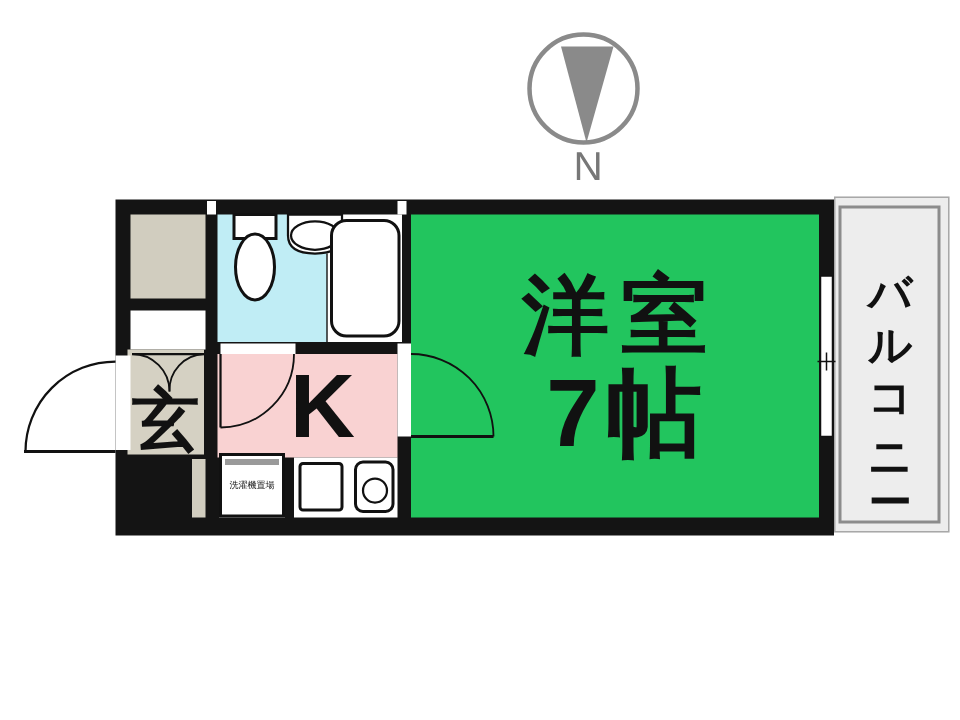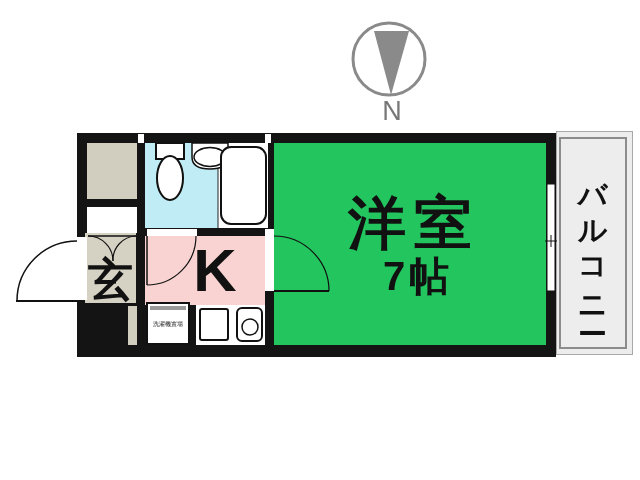--- a/index.html
+++ b/index.html
@@ -19,21 +19,21 @@
   .genkan-label{position:absolute;left:0;right:0;bottom:0px;text-align:center;
     font-size:45px;font-weight:bold;line-height:1.05;color:#111;}
   .shaft-strip{left:128px;top:306px;width:9px;height:39px;background:#D1CDBF;}
   .bathroom{left:145px;top:143px;width:73px;height:85px;background:#C0EDF5;}
   .bathzone{left:218px;top:143px;width:50px;height:85px;background:#ffffff;}
   .kitchen{left:145px;top:236px;width:120px;height:69px;background:#F9D2D2;}
   .kitchen-label{font-size:60px;font-weight:bold;color:#111;padding-left:20px;line-height:1;}
   .mainroom{left:274px;top:143px;width:272px;height:202px;background:#22c55e;
     flex-direction:column;}
   .mainroom .l1{font-size:58px;font-weight:bold;letter-spacing:8px;line-height:1.1;margin-left:8px;}
-  .mainroom .l2{font-size:40px;font-weight:bold;letter-spacing:4px;line-height:1.05;margin-left:16px;}
+  .mainroom .l2{font-size:64px;font-weight:bold;letter-spacing:4px;line-height:1.05;margin-left:16px;}
   .laundry{left:146px;top:302px;width:44px;height:43px;background:#fff;
     border:2px solid #111;box-sizing:border-box;}
   .laundry .bar{position:absolute;left:2px;right:2px;top:2px;height:4px;background:#9a9a9a;}
   .laundry .txt{position:absolute;left:0;right:0;top:17px;text-align:center;
     font-size:6px;line-height:1;color:#111;white-space:nowrap;}
   .counter{left:196px;top:305px;width:69px;height:40px;background:#ffffff;}
   
   .balcony{left:556px;top:131px;width:77px;height:224px;background:#EDEDED;
     border:1px solid #A8A8A8;box-sizing:border-box;}
   .balcony-inner{position:absolute;left:2px;top:5px;right:5px;bottom:5px;

